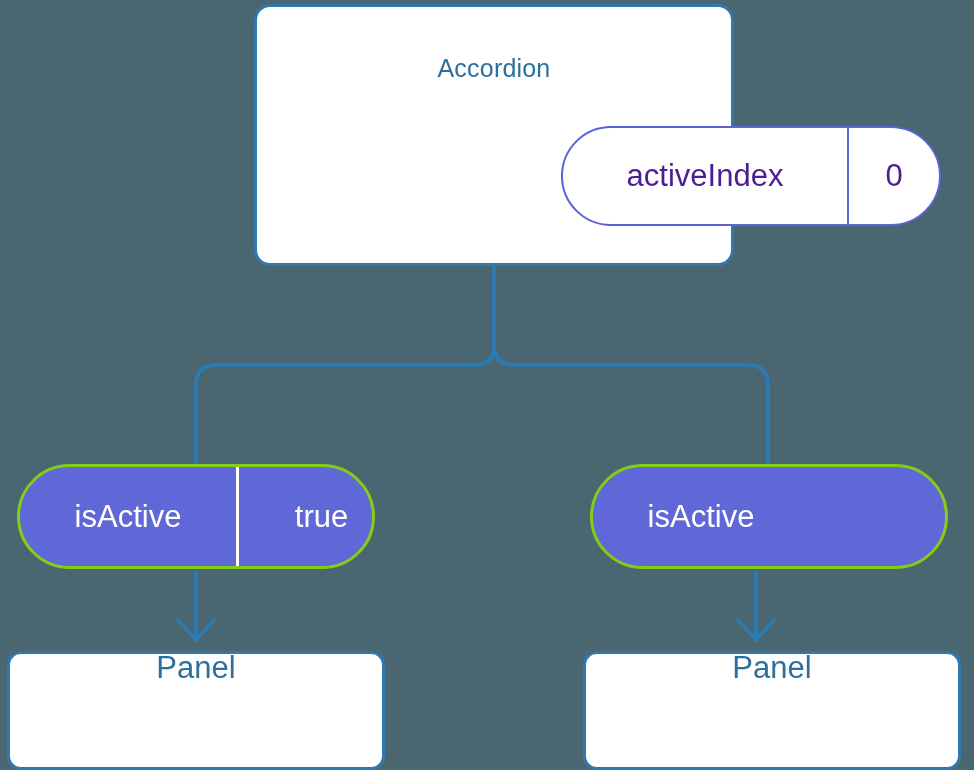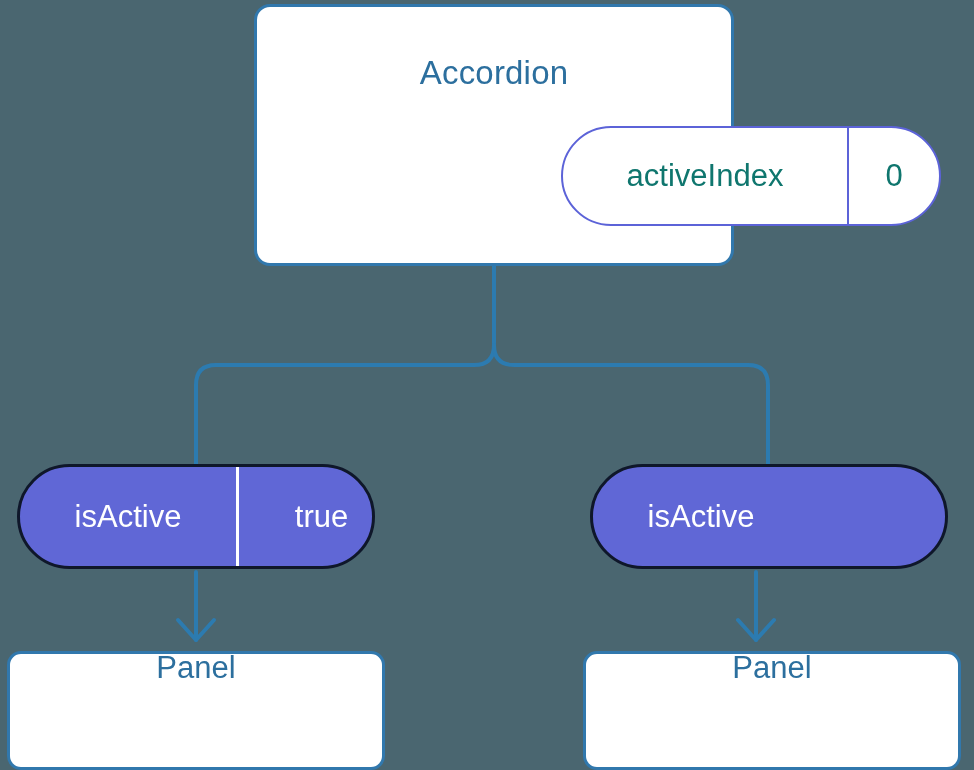--- a/index.html
+++ b/index.html
@@ -41,21 +41,21 @@
     width: 480px;
     height: 262px;
   }
   .card-title {
     position: absolute;
     left: 0;
     right: 0;
     top: 47px;
     text-align: center;
     color: #2c6f9e;
-    font-size: 33px;
+    font-size: 25px;
     font-weight: 400;
     letter-spacing: 0.2px;
   }
 
   
   .pill {
     position: absolute;
     display: flex;
     align-items: stretch;
     box-sizing: border-box;
@@ -69,29 +69,29 @@
     box-sizing: border-box;
     white-space: nowrap;
   }
 
   
   .pill.outline {
     border: 2px solid #5c63d8;
     background: #ffffff;
   }
   .pill.outline .seg {
-    color: #0f766e;
+    color: #4c1d95;
   }
   .pill.outline .seg.value {
     border-left: 2px solid #5c63d8;
   }
 
   
   .pill.filled {
-    border: 3px solid #0f172a;
+    border: 3px solid #84cc16;
     background: #6067d6;
     text-align: right;
   }
   .pill.filled .seg {
     color: #ffffff;
   }
   .pill.filled .seg.value {
     border-left: 3px solid #ffffff;
   }
 

